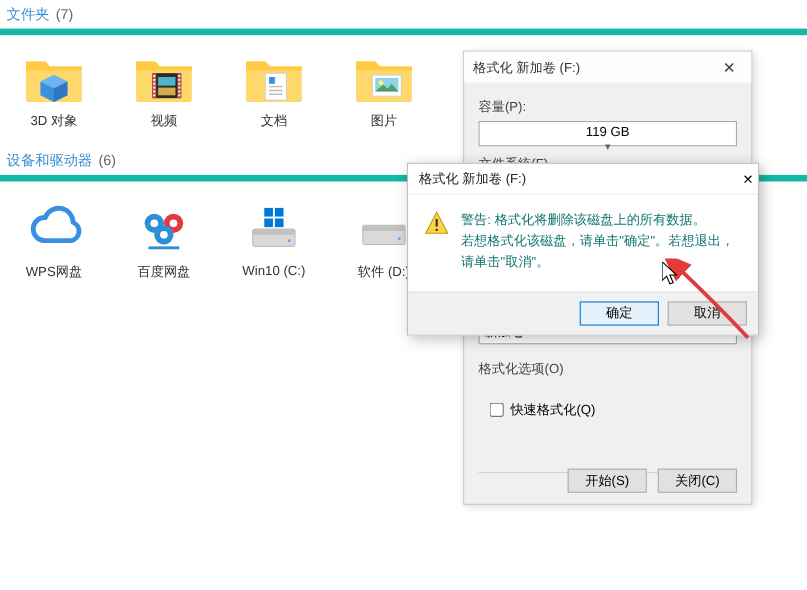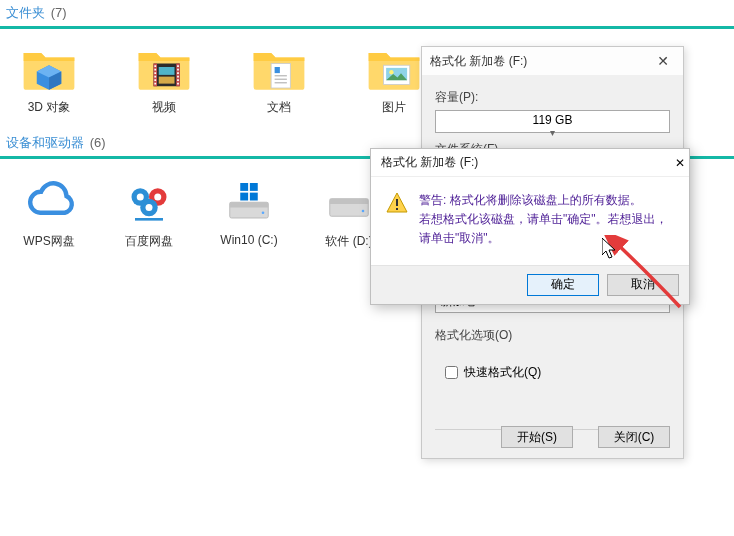--- a/index.html
+++ b/index.html
@@ -1,22 +1,22 @@
 <!DOCTYPE html>
 <html><head>
   <meta charset="utf-8">
   <style>
     * { margin: 0; padding: 0; box-sizing: border-box; font-family: "Microsoft YaHei", "Segoe UI", sans-serif; }
     body { width: 734px; height: 536px; background: #fff; position: relative; font-size: 12px; overflow: hidden; }
 
-    .section-header { color: #3b8fd4; font-size: 13px; padding: 4px 0 4px 6px; border-bottom: 3px solid #14b8a6; margin-bottom: 8px; }
+    .section-header { color: #3b8fd4; font-size: 13px; padding: 4px 0 4px 6px; border-bottom: 6px solid #14b8a6; margin-bottom: 8px; }
     .header-text { color: #3b8fd4; }
     .header-count { color: #666; margin-left: 2px; }
 
-    .icon-grid { display: flex; gap: 45px; padding: 4px 10px 14px 14px; }
+    .icon-grid { display: flex; gap: 30px; padding: 4px 10px 14px 14px; }
     .icon-item { display: flex; flex-direction: column; align-items: center; width: 70px; cursor: pointer; }
     .icon-item .icon-box { width: 58px; height: 52px; margin-bottom: 6px; display:flex; align-items:center; justify-content:center; }
     .icon-item .icon-label { font-size: 12px; color: #333; text-align: center; }
 
     
     .icon-box svg { width: 56px; height: 52px; }
 
     
     .drive-grid { display: flex; gap: 30px; padding: 6px 10px 14px 14px; }
     .drive-item { width: 70px; display:flex; flex-direction:column; align-items:center; cursor:pointer;}
@@ -36,33 +36,33 @@
     .fd-label { font-size:12px; color:#444; margin-top:8px; margin-bottom:4px; }
     .fd-select, .fd-input {
       width: 100%; height:23px; border:1px solid #a9a9a9; background:#fff; font-size:12px; padding:2px 5px;flex-direction:column;
     }
     .fd-select { appearance:none; position:relative; display:flex; align-items:center; justify-content:space-between;}
     .fd-select:after { content:""; }
     .fd-chev { color:#666; font-size:10px; }
     .fd-checkbox { display:flex; align-items:center; gap:6px; margin-top:20px; margin-left:10px;}
     .fd-checkbox input { width:13px; height:13px; }
 
-    .fd-buttons { position:absolute; bottom:10px; right:13px; display:flex; gap:25px;}
+    .fd-buttons { position:absolute; bottom:10px; right:13px; display:flex; gap:10px;}
     .win-btn { width:72px; height:22px; background:#e1e1e1; border:1px solid #adadad; font-size:12px; cursor:pointer; }
 
     .fd-divider { height:1px; background:#d0d0d0; margin:10px 0 8px 0; }
 
     
     .alert-dialog {
       position: absolute; left: 370px; top: 148px; width: 320px;
       background: #fff; border:1px solid #bfbfbf; box-shadow: 3px 3px 12px rgba(0,0,0,.25);
     }
     .alert-titlebar { display:flex; align-items:center; height:28px; padding:0 4px 0 10px; background:#fff; border-bottom:1px solid #eee;}
     .alert-titlebar .titletext { flex:1; font-size:12px; color:#222;}
-    .alert-body { display:flex; gap:10px; padding:14px 14px 16px 14px; font-size:12px; color:#4c1d95; line-height:1.6;}
+    .alert-body { display:flex; gap:10px; padding:14px 14px 16px 14px; font-size:12px; color:#0f766e; line-height:1.6;}
     .alert-msg { flex:1; }
     .alert-btns { background:#f0f0f0; padding:8px 10px; display:flex; justify-content:flex-end; gap:8px; border-top:1px solid #e3e3e3;}
     .alert-btn { width:72px; height:22px; background:#e1e1e1; border:1px solid #adadad; font-size:12px; cursor:pointer;}
     .alert-btn.primary { background:#e5f1fb; border:1px solid #0078d7; }
 
     
     .cursor {
       position:absolute; left:602px; top:238px; width:18px; height:22px; pointer-events:none; z-index:50;
     }
 

